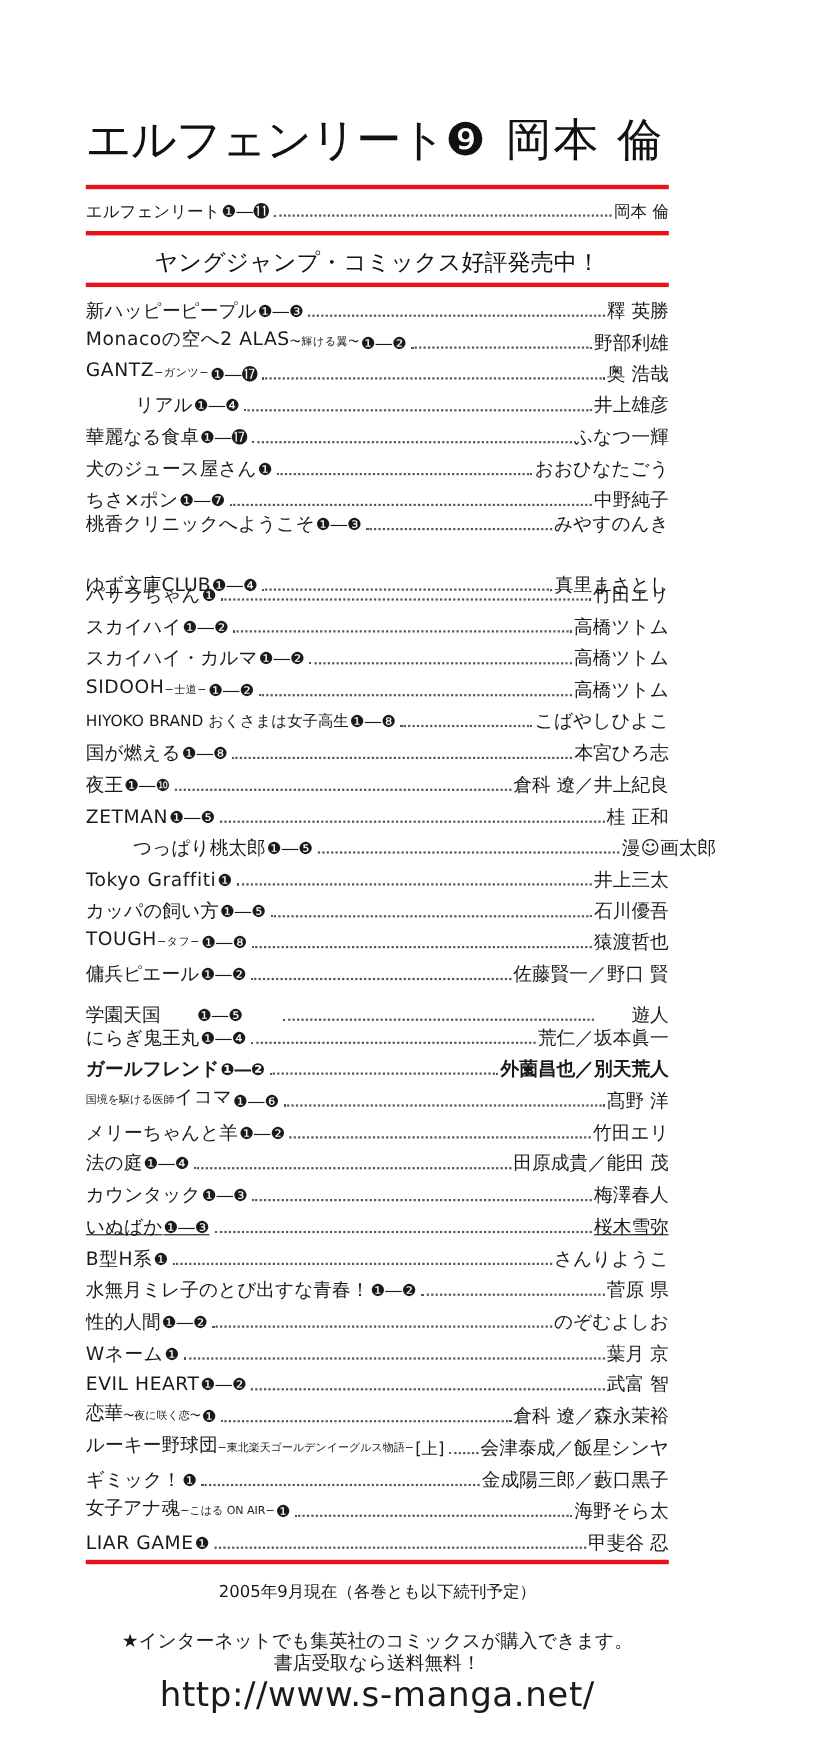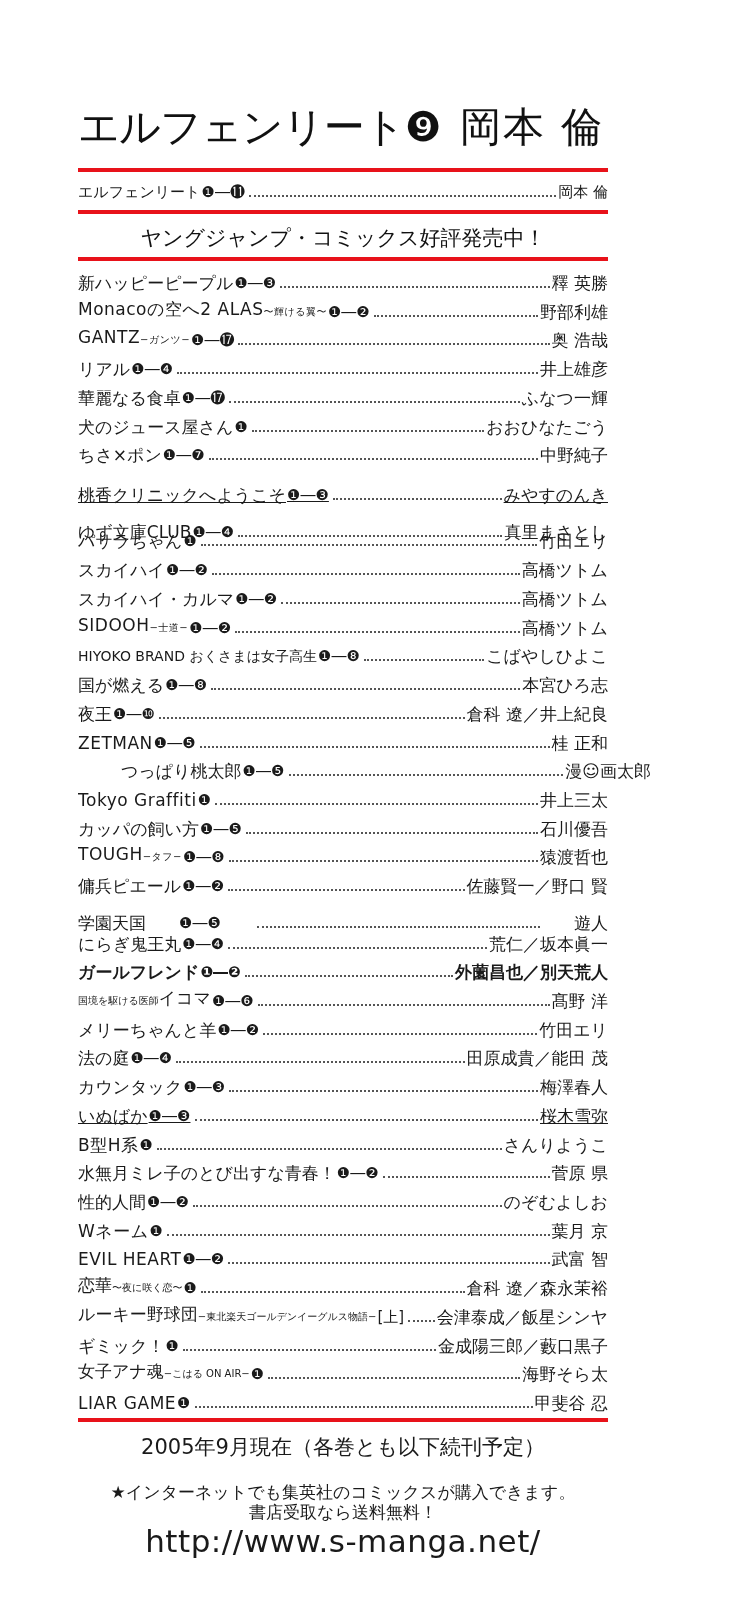--- a/index.html
+++ b/index.html
@@ -30,21 +30,21 @@
   .row .a { flex: 0 0 auto; }
   .row.latin .t { font-family: "DejaVu Sans", sans-serif; letter-spacing: 0.5px; }
   .row.small .t { font-size: 14px; }
   .ruby {
     position: absolute; font-size: 6px; top: -4px; left: 2px; letter-spacing: 3px; color: #333;
   }
   .promo {
     left: 78px; width: 530px; top: 224px; text-align: center; font-size: 21px; line-height: 28px; color: #111;
   }
   .foot-date {
-    left: 78px; width: 530px; top: 1436px; text-align: center; font-size: 21px; line-height: 22px;
+    left: 78px; width: 530px; top: 1436px; text-align: center; font-size: 15px; line-height: 22px;
   }
   .foot-star {
     left: 78px; width: 530px; top: 1481px; text-align: center; font-size: 17px; line-height: 22px;
   }
   .foot-free {
     left: 78px; width: 530px; top: 1501px; text-align: center; font-size: 17px; line-height: 22px;
   }
   .foot-url {
     left: 78px; width: 530px; top: 1521px; text-align: center; font-size: 31px; line-height: 40px;
     font-family: "DejaVu Sans", sans-serif; letter-spacing: 0.5px;
@@ -84,21 +84,21 @@
       <span class="dots"></span>
       <span class="a">野部利雄</span>
     </div>
     <div class="abs row latin" style="top: 325.44px;">
       <span class="t" style="position: relative;"><span>GANTZ</span><span class="sub">−ガンツ−</span></span>
       <span class="vol">❶―⓱</span>
       <span class="dots"></span>
       <span class="a">奥 浩哉</span>
     </div>
     <div class="abs row" style="top: 354.16px;">
-      <span class="t" style="position: relative;"><span>リアル</span></span>
+      <span class="t" style="position: relative; margin-left: 45px;"><span>リアル</span></span>
       <span class="vol">❶―❹</span>
       <span class="dots"></span>
       <span class="a">井上雄彦</span>
     </div>
     <div class="abs row" style="top: 382.88px;">
       <span class="t" style="position: relative;"><span>華麗なる食卓</span><span class="ruby">カレー</span></span>
       <span class="vol">❶―⓱</span>
       <span class="dots"></span>
       <span class="a">ふなつ一輝</span>
     </div>
@@ -107,21 +107,21 @@
       <span class="vol">❶</span>
       <span class="dots"></span>
       <span class="a">おおひなたごう</span>
     </div>
     <div class="abs row" style="top: 440.32px;">
       <span class="t" style="position: relative;"><span>ちさ×ポン</span></span>
       <span class="vol">❶―❼</span>
       <span class="dots"></span>
       <span class="a">中野純子</span>
     </div>
-    <div class="abs row" style="top: 480px; text-decoration: underline;">
+    <div class="abs row" style="top: 462px;">
       <span class="t" style="position: relative;"><span>桃香クリニックへようこそ</span></span>
       <span class="vol">❶―❸</span>
       <span class="dots"></span>
       <span class="a">みやすのんき</span>
     </div>
     <div class="abs row" style="top: 517px;">
       <span class="t" style="position: relative;"><span>ゆず文庫CLUB</span></span>
       <span class="vol">❶―❹</span>
       <span class="dots"></span>
       <span class="a">真里まさとし</span>

